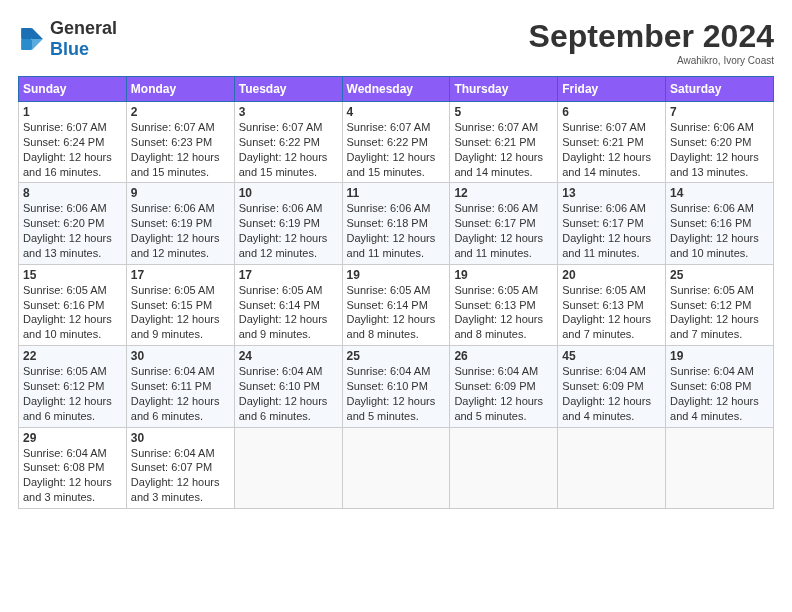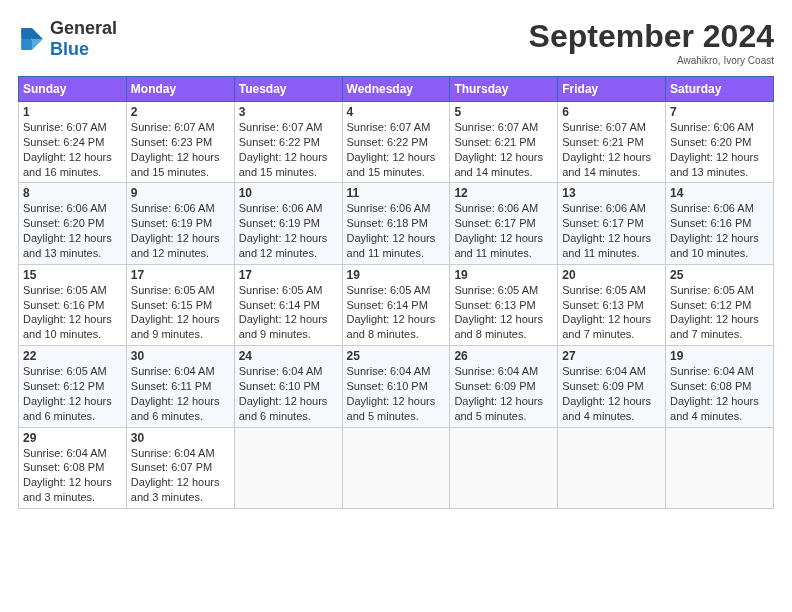--- a/index.html
+++ b/index.html
@@ -316,21 +316,21 @@
 and 5 minutes.</div>
           </td>
           <td>
             <span class="day-num">26</span>
             <div class="cell-text" style="white-space: pre-line;">Sunrise: 6:04 AM
 Sunset: 6:09 PM
 Daylight: 12 hours
 and 5 minutes.</div>
           </td>
           <td>
-            <span class="day-num">27</span>
+            <span class="day-num">45</span>
             <div class="cell-text" style="white-space: pre-line;">Sunrise: 6:04 AM
 Sunset: 6:09 PM
 Daylight: 12 hours
 and 4 minutes.</div>
           </td>
           <td>
             <span class="day-num">19</span>
             <div class="cell-text" style="white-space: pre-line;">Sunrise: 6:04 AM
 Sunset: 6:08 PM
 Daylight: 12 hours

